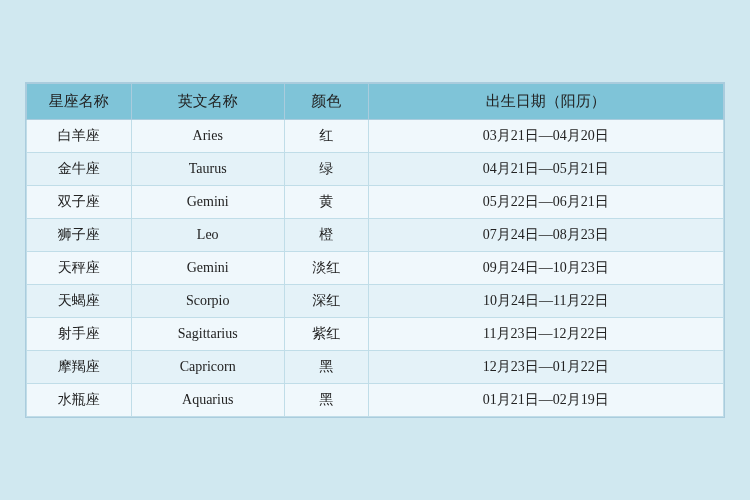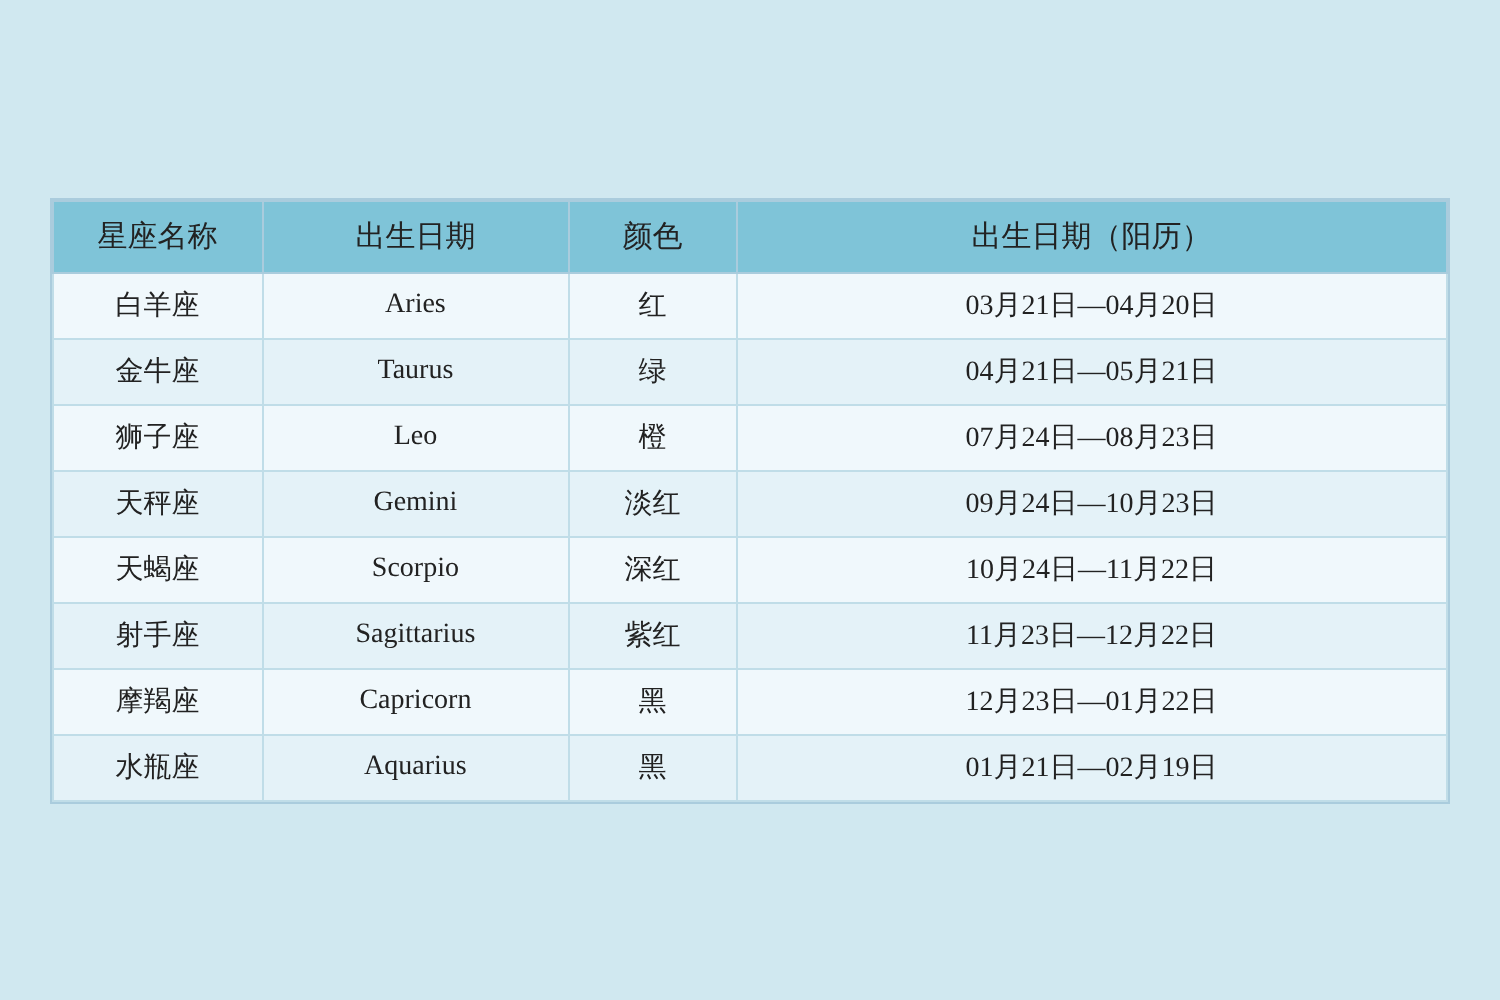--- a/index.html
+++ b/index.html
@@ -66,37 +66,43 @@
     .col-date    { width: 51%; }
   </style>
 </head>
 <body>
 
 <div class="table-container">
   <table>
     <thead>
       <tr>
         <th class="col-chinese">星座名称</th>
-        <th class="col-english">出生日期</th>
+        <th class="col-english">英文名称</th>
         <th class="col-color">颜色</th>
         <th class="col-date">出生日期（阳历）</th>
       </tr>
     </thead>
     <tbody id="table-body">
     <tr>
           <td>白羊座</td>
           <td>Aries</td>
           <td>红</td>
           <td>03月21日—04月20日</td>
         </tr>
         <tr>
           <td>金牛座</td>
           <td>Taurus</td>
           <td>绿</td>
           <td>04月21日—05月21日</td>
+        </tr>
+        <tr>
+          <td>双子座</td>
+          <td>Gemini</td>
+          <td>黄</td>
+          <td>05月22日—06月21日</td>
         </tr>
         <tr>
           <td>狮子座</td>
           <td>Leo</td>
           <td>橙</td>
           <td>07月24日—08月23日</td>
         </tr>
         <tr>
           <td>天秤座</td>
           <td>Gemini</td>

